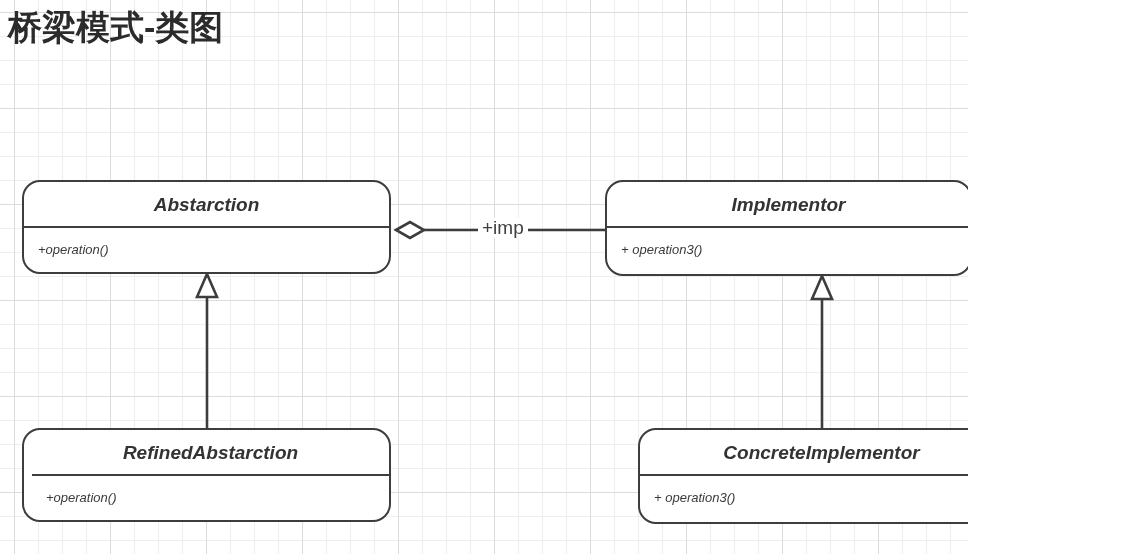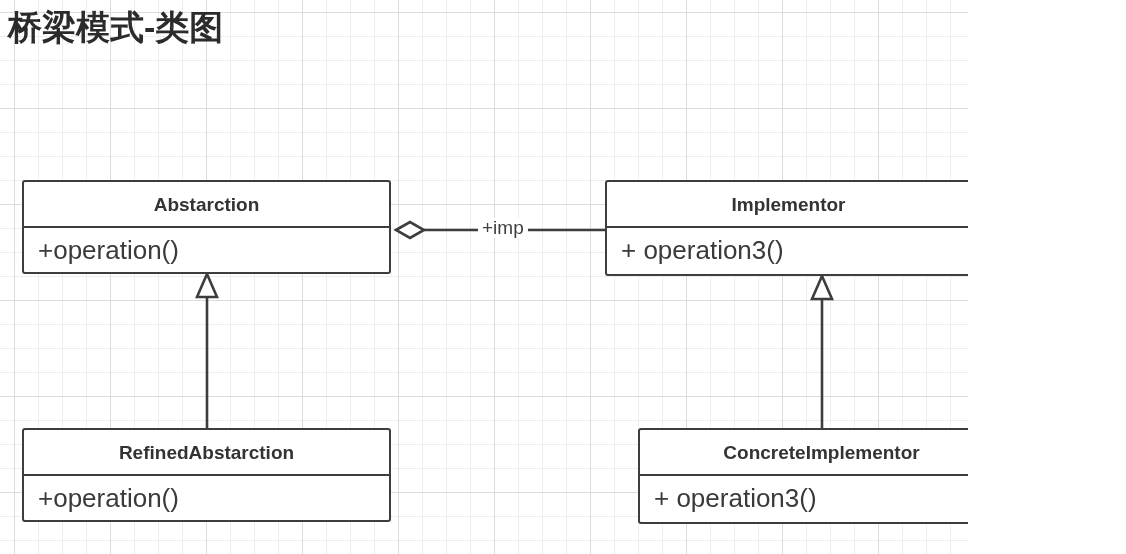--- a/index.html
+++ b/index.html
@@ -40,51 +40,52 @@
     letter-spacing: 0px;
     white-space: nowrap;
   }
 
   
   .uml-class {
     position: absolute;
     box-sizing: border-box;
     background: #ffffff;
     border: 2.5px solid #3d3d3d;
-    border-radius: 3px;
+    border-radius: 18px;
     overflow: hidden;
     z-index: 5;
+    font-style: italic;
   }
   .uml-class-name {
     box-sizing: border-box;
     height: 46px;
     line-height: 46px;
     text-align: center;
     font-size: 19px;
     font-weight: bold;
     color: #333333;
     border-bottom: 2.5px solid #3d3d3d;
     white-space: nowrap;
     overflow: hidden;
   }
   .uml-class-members {
     box-sizing: border-box;
     padding: 10px 0 0 14px;
   }
   .uml-member {
-    font-size: 26px;
+    font-size: 13px;
     color: #3a3a3a;
     line-height: 24px;
     white-space: nowrap;
   }
 
   
   #box-abstraction       { left: 22px;  top: 180px; width: 369px; height: 94px; }
   #box-implementor       { left: 605px; top: 180px; width: 367px; height: 96px; }
-  #box-refined           { left: 22px;  top: 428px; width: 369px; height: 94px; }
+  #box-refined           { left: 22px;  top: 428px; width: 369px; height: 94px; padding-left: 8px; }
   #box-concrete          { left: 638px; top: 428px; width: 367px; height: 96px; }
 
   
   #connectors {
     position: absolute;
     left: 0;
     top: 0;
     width: 1126px;
     height: 554px;
     z-index: 2;

